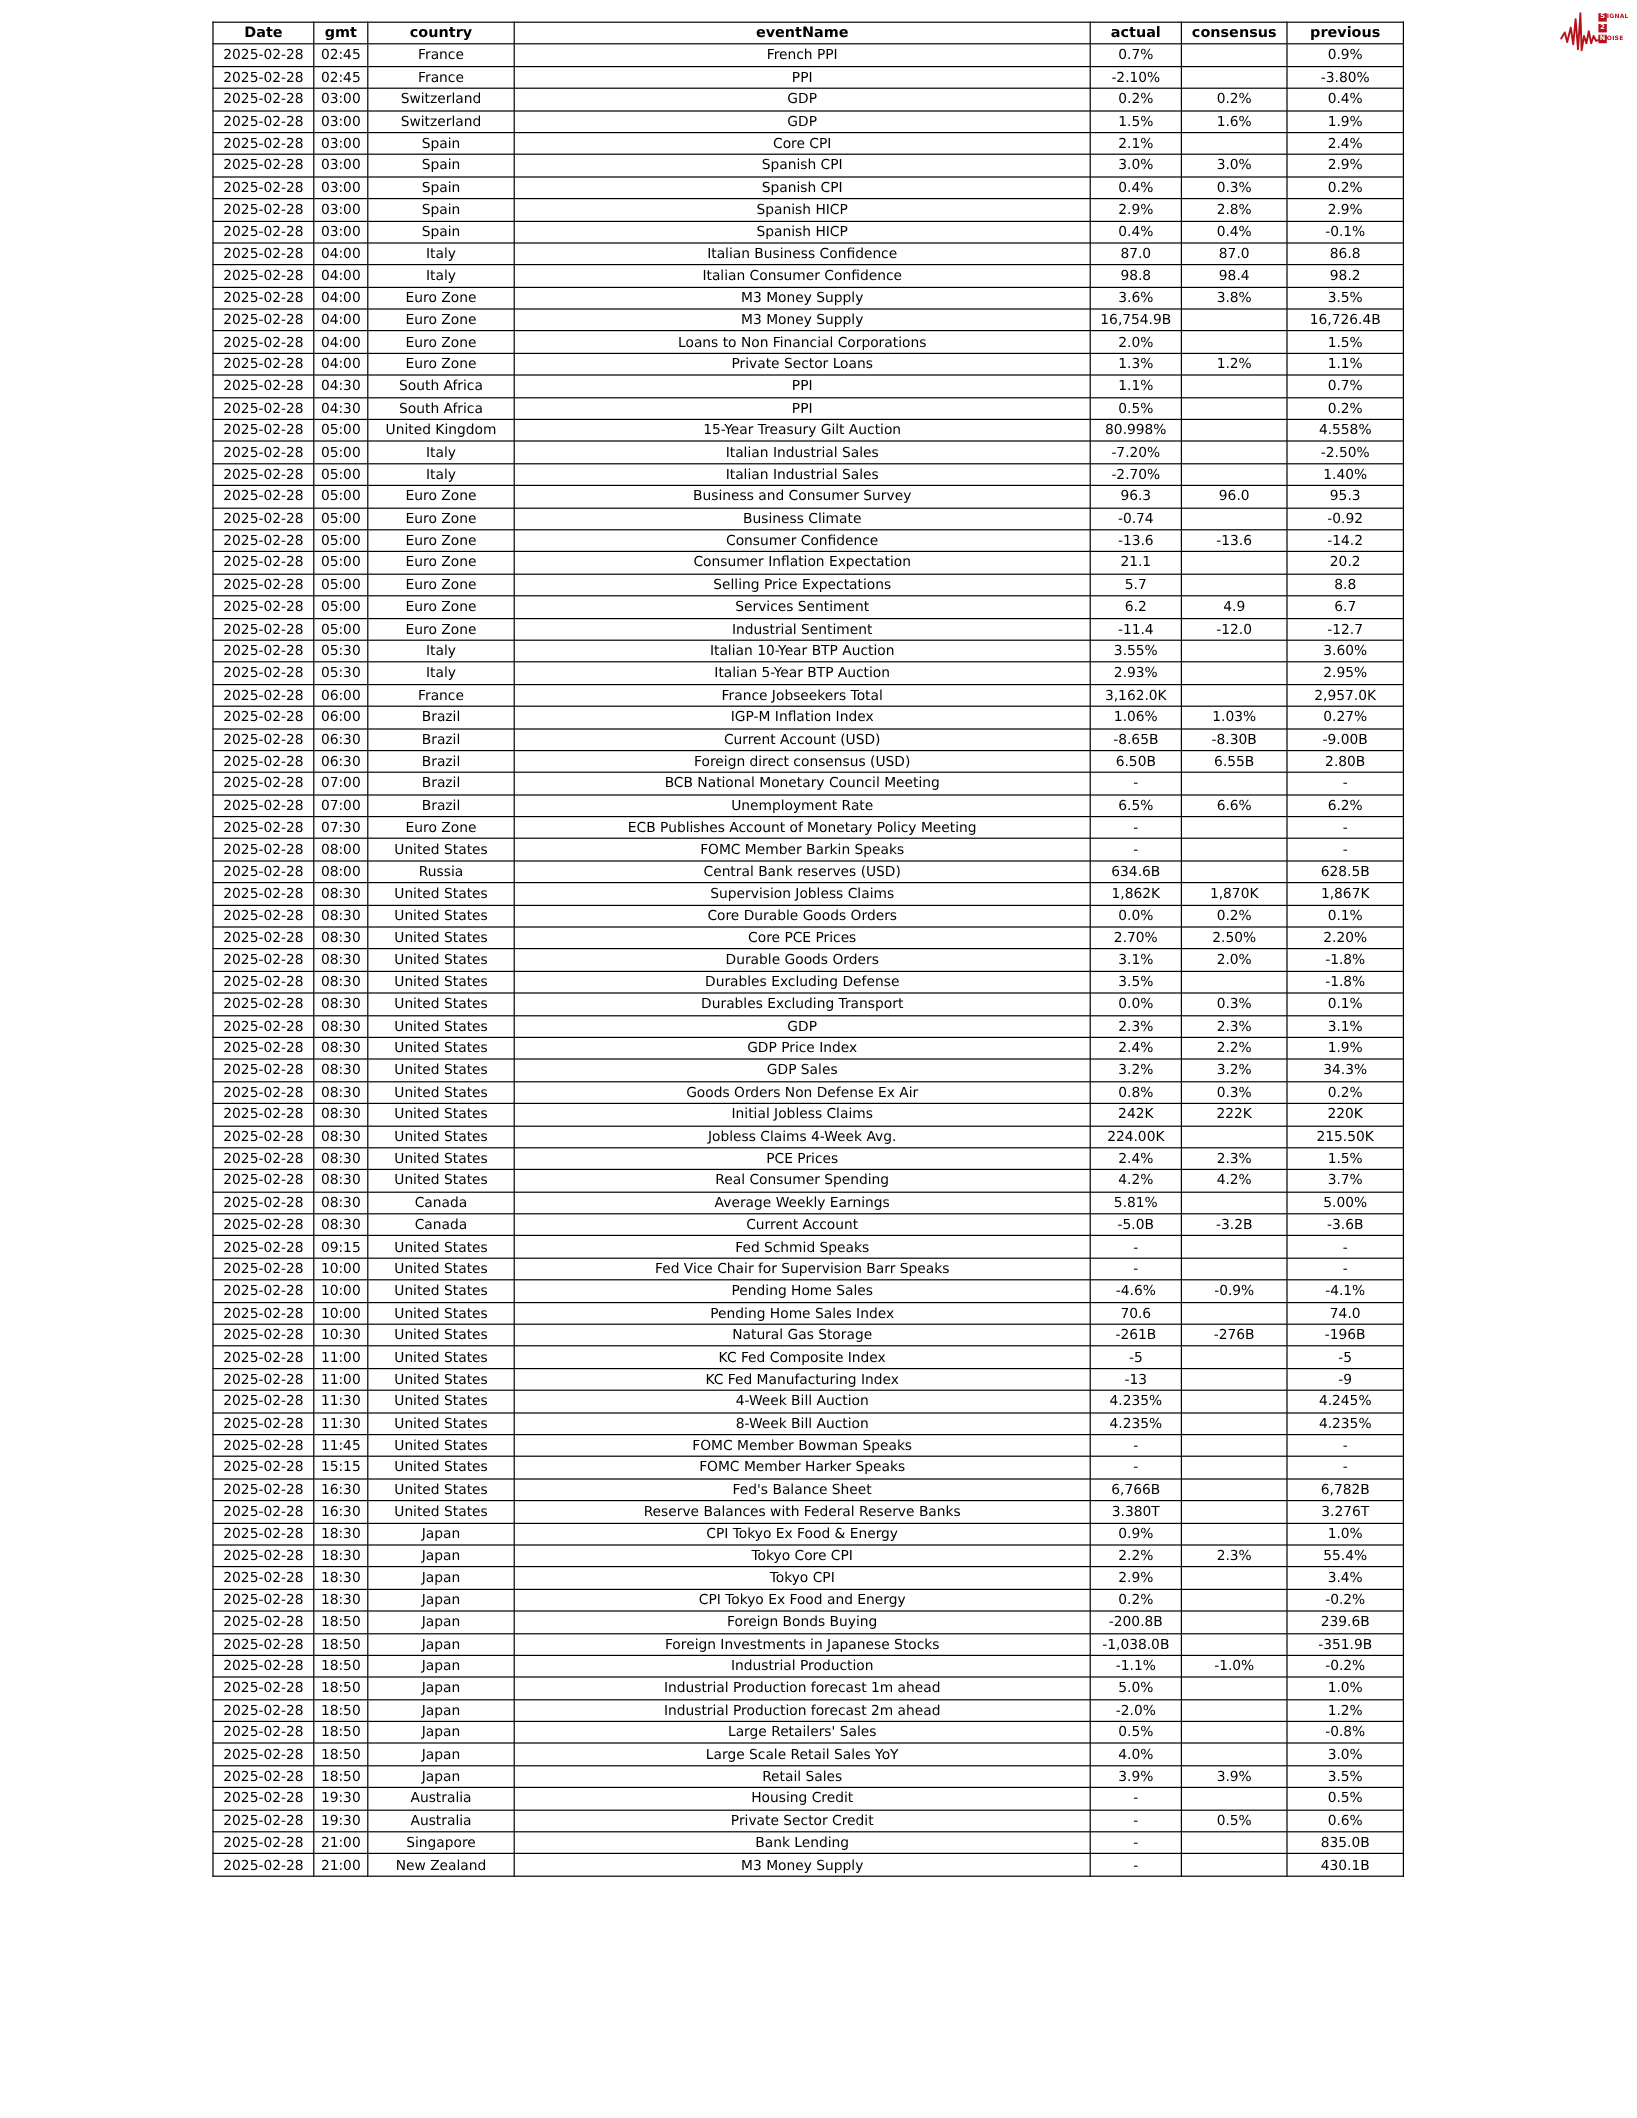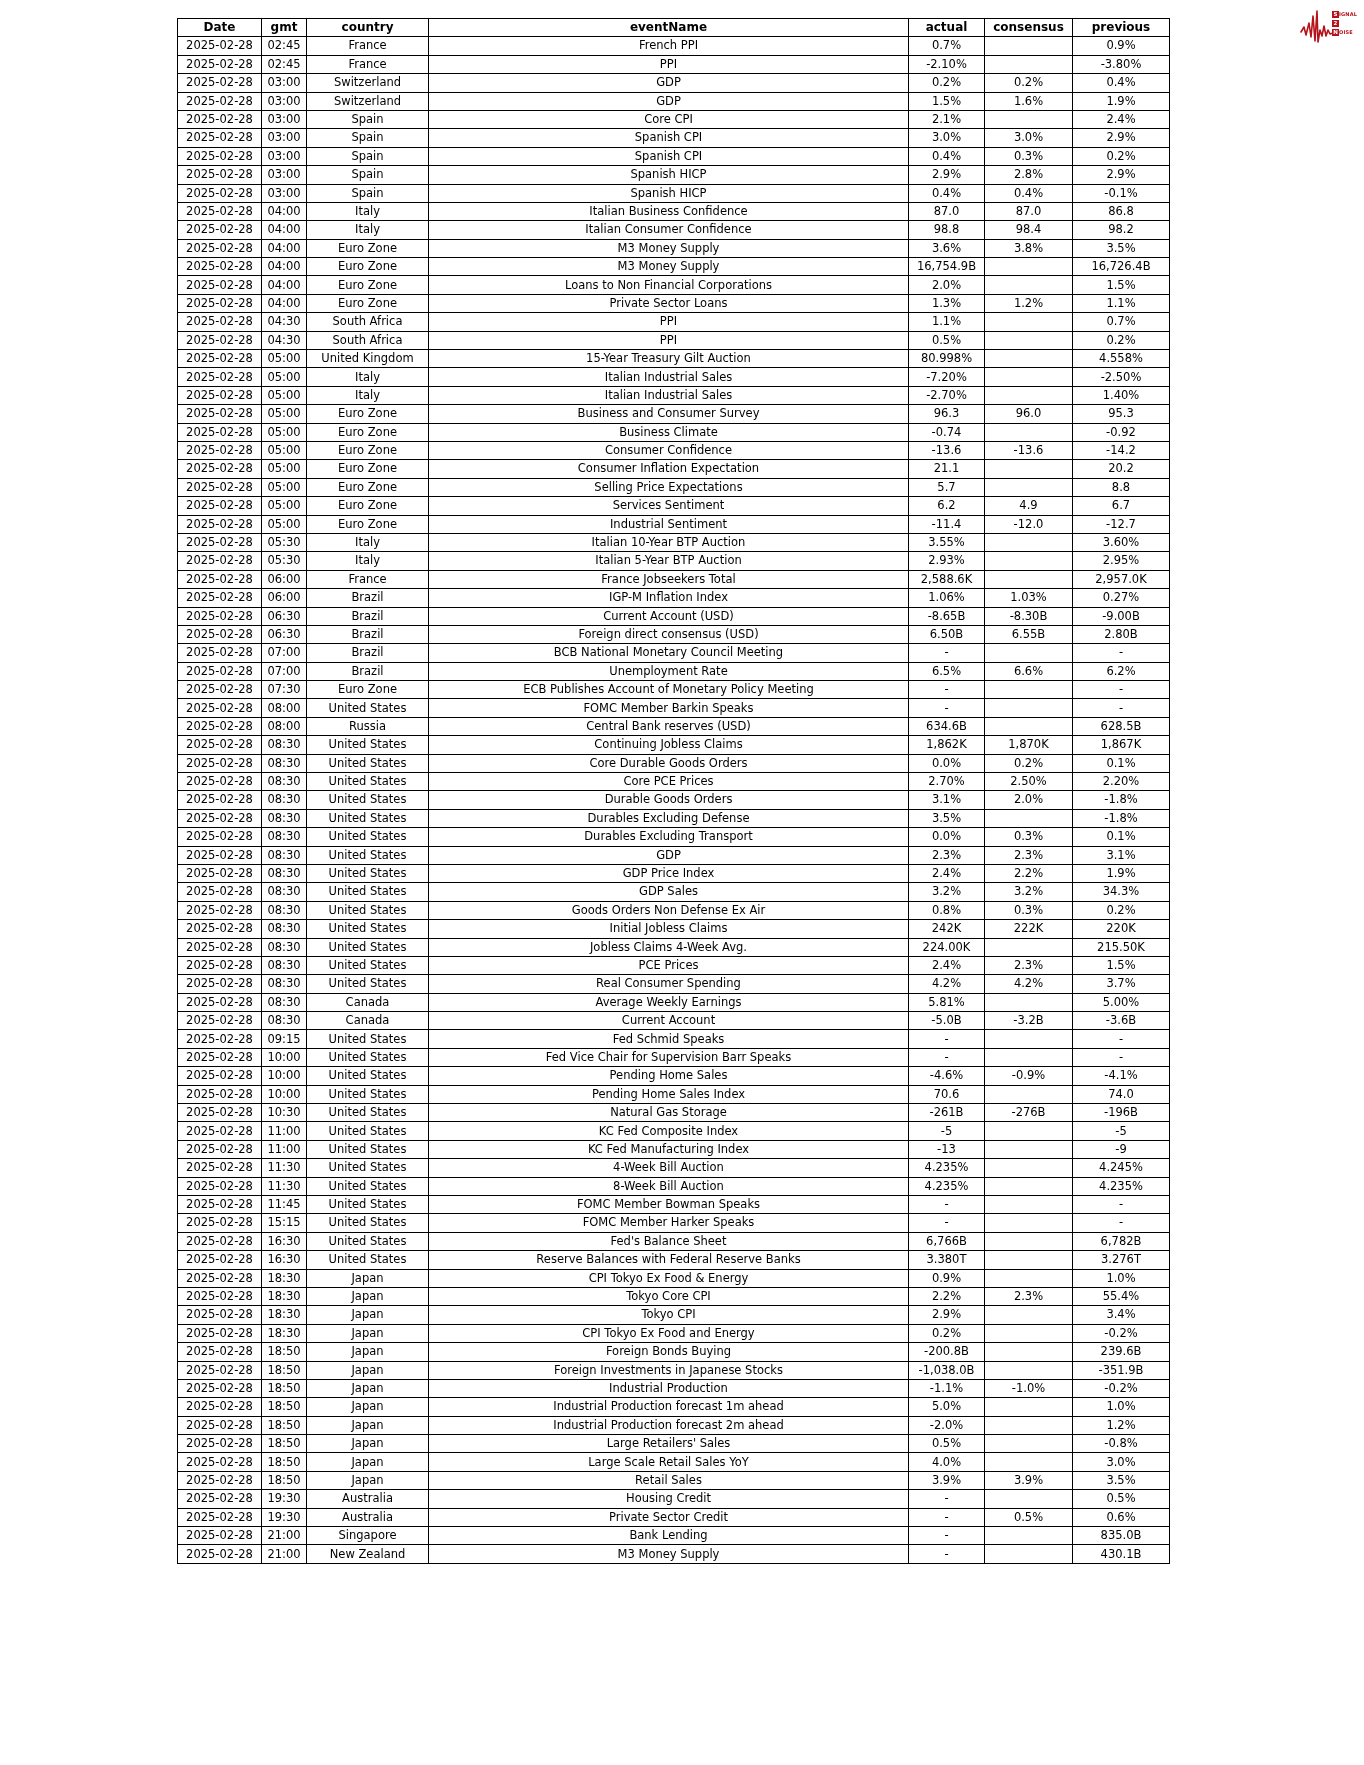--- a/index.html
+++ b/index.html
@@ -319,21 +319,21 @@
           <td>Italian 5-Year BTP Auction</td>
           <td>2.93%</td>
           <td></td>
           <td>2.95%</td>
         </tr>
         <tr>
           <td>2025-02-28</td>
           <td>06:00</td>
           <td>France</td>
           <td>France Jobseekers Total</td>
-          <td>2,588.6K</td>
+          <td>3,162.0K</td>
           <td></td>
           <td>2,957.0K</td>
         </tr>
         <tr>
           <td>2025-02-28</td>
           <td>06:00</td>
           <td>Brazil</td>
           <td>IGP-M Inflation Index</td>
           <td>1.06%</td>
           <td>1.03%</td>
@@ -399,21 +399,21 @@
           <td>Russia</td>
           <td>Central Bank reserves (USD)</td>
           <td>634.6B</td>
           <td></td>
           <td>628.5B</td>
         </tr>
         <tr>
           <td>2025-02-28</td>
           <td>08:30</td>
           <td>United States</td>
-          <td>Continuing Jobless Claims</td>
+          <td>Supervision Jobless Claims</td>
           <td>1,862K</td>
           <td>1,870K</td>
           <td>1,867K</td>
         </tr>
         <tr>
           <td>2025-02-28</td>
           <td>08:30</td>
           <td>United States</td>
           <td>Core Durable Goods Orders</td>
           <td>0.0%</td>

